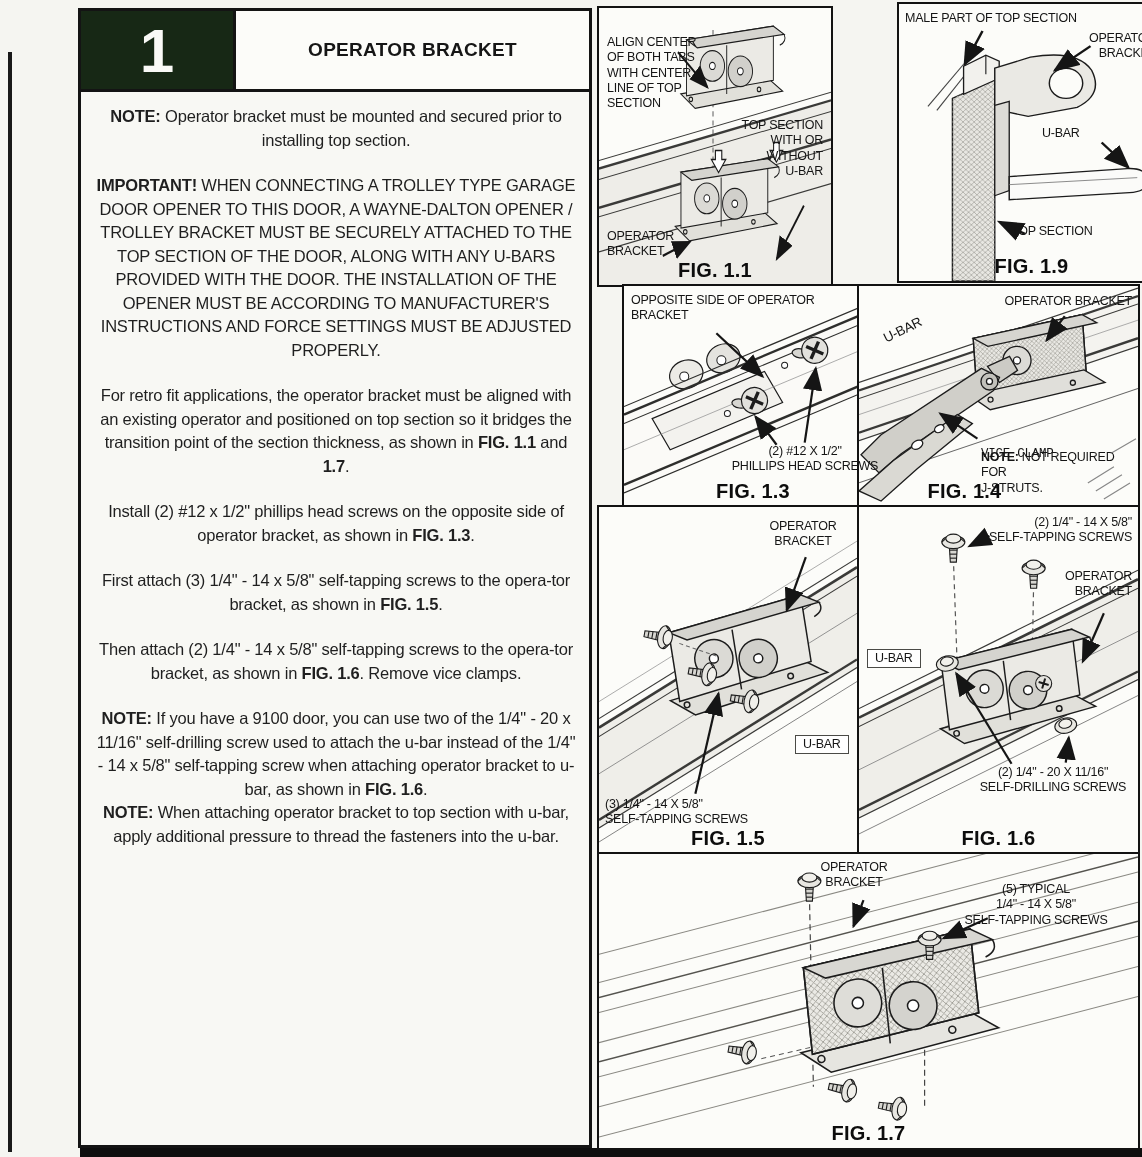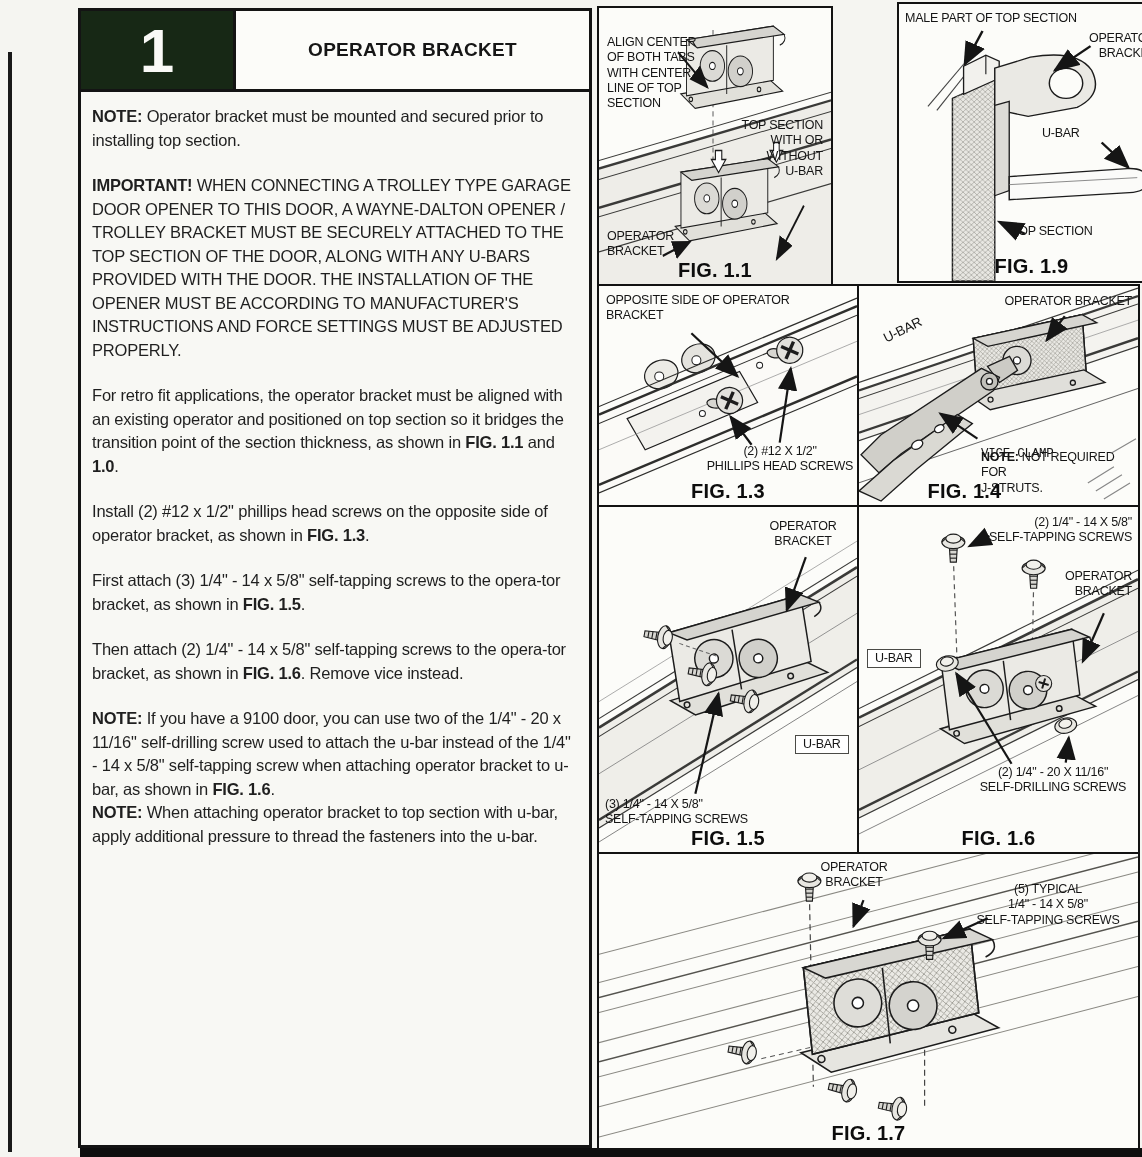--- a/index.html
+++ b/index.html
@@ -9,21 +9,21 @@
   .scanline-left{position:absolute;left:8px;top:52px;width:4px;height:1100px;background:#191919;}
   .scanbar-bottom{position:absolute;left:80px;top:1148px;width:1062px;height:9px;background:#0e0e0e;}
   
   .col{position:absolute;left:78px;top:8px;width:514px;height:1140px;
        border:3px solid #141414;background:#f8f8f4;box-sizing:border-box;}
   .hdr{display:flex;height:78px;border-bottom:3px solid #141414;}
   .stepbox{width:152px;background:#172815;color:#fafaf7;display:flex;align-items:center;justify-content:center;
            font-size:62px;font-weight:bold;}
   .titlebox{flex:1;display:flex;align-items:center;justify-content:center;background:#fcfcf9;
             border-left:3px solid #141414;font-weight:bold;font-size:19px;letter-spacing:.3px;color:#161616;}
-  .paras{padding:13px 9px 0 11px;}
+  .paras{padding:13px 9px 0 11px;text-align:center;}
   .para{margin:0 0 22px 0;font-size:16.5px;line-height:23.5px;letter-spacing:-0.2px;white-space:pre-wrap;}
   .seg-b{font-weight:bold;}
   .seg-i{font-style:italic;}
   
   .figbox{position:absolute;background:#fcfcf9;border:2.5px solid #121212;box-sizing:border-box;}
   .art{position:absolute;left:0;top:0;width:100%;height:100%;}
   .lbl{position:absolute;z-index:2;font-size:12.5px;line-height:1.22;letter-spacing:-0.25px;
        color:#151515;white-space:pre-line;}
   .tr{text-align:right;}  .tc{text-align:center;}
   .boxed{background:#fff;border:1px solid #4a4a46;padding:1px 7px;white-space:nowrap;}
@@ -45,24 +45,24 @@
       <div class="stepbox">
         <span>1</span>
       </div>
       <div class="titlebox">
         <span>OPERATOR BRACKET</span>
       </div>
     </div>
     <div class="paras">
       <p class="para"><span class="seg-b">NOTE:</span><span> Operator bracket must be mounted and secured prior to installing top section.</span></p>
       <p class="para"><span class="seg-b">IMPORTANT!</span><span> WHEN CONNECTING A TROLLEY TYPE GARAGE DOOR OPENER TO THIS DOOR, A WAYNE-DALTON OPENER / TROLLEY BRACKET MUST BE SECURELY ATTACHED TO THE TOP SECTION OF THE DOOR, ALONG WITH ANY U-BARS PROVIDED WITH THE DOOR. THE INSTALLATION OF THE OPENER MUST BE ACCORDING TO MANUFACTURER'S INSTRUCTIONS AND FORCE SETTINGS MUST BE ADJUSTED PROPERLY.</span></p>
-      <p class="para"><span>For retro fit applications, the operator bracket must be aligned with an existing operator and positioned on top section so it bridges the transition point of the section thickness, as shown in </span><span class="seg-b">FIG. 1.1</span><span> and </span><span class="seg-b">1.0</span><span>.</span></p>
+      <p class="para"><span>For retro fit applications, the operator bracket must be aligned with an existing operator and positioned on top section so it bridges the transition point of the section thickness, as shown in </span><span class="seg-b">FIG. 1.1</span><span> and </span><span class="seg-b">1.7</span><span>.</span></p>
       <p class="para"><span>Install (2) #12 x 1/2" phillips head screws on the opposite side of operator bracket, as shown in </span><span class="seg-b">FIG. 1.3</span><span>.</span></p>
       <p class="para"><span>First attach (3) 1/4" - 14 x 5/8" self-tapping screws to the opera-tor bracket, as shown in </span><span class="seg-b">FIG. 1.5</span><span>.</span></p>
-      <p class="para"><span>Then attach (2) 1/4" - 14 x 5/8" self-tapping screws to the opera-tor bracket, as shown in </span><span class="seg-b">FIG. 1.6</span><span>. Remove vice instead.</span></p>
+      <p class="para"><span>Then attach (2) 1/4" - 14 x 5/8" self-tapping screws to the opera-tor bracket, as shown in </span><span class="seg-b">FIG. 1.6</span><span>. Remove vice clamps.</span></p>
       <p class="para"><span class="seg-b">NOTE:</span><span> If you have a 9100 door, you can use two of the 1/4" - 20 x 11/16" self-drilling screw used to attach the u-bar instead of the 1/4" - 14 x 5/8" self-tapping screw when attaching operator bracket to u-bar, as shown in </span><span class="seg-b">FIG. 1.6</span><span>.
 </span><span class="seg-b">NOTE:</span><span> When attaching operator bracket to top section with u-bar, apply additional pressure to thread the fasteners into the u-bar.</span></p>
     </div>
   </div>
 
   <div class="figbox" style="left:597px;top:6px;width:236px;height:281px;">
     <svg class="art" viewBox="0 0 291 276" preserveAspectRatio="none">
       <defs>
           <marker id="a1" viewBox="0 0 10 8" refX="9" refY="4" markerWidth="11" markerHeight="9" orient="auto">
             <path d="M0,0L10,4L0,8z" fill="#151515"></path>
@@ -154,21 +154,21 @@
       </g>
     </svg>
     <div class="lbl" style="left:6px;top:7px;width:215px;">MALE PART OF TOP SECTION</div>
     <div class="lbl tr" style="right:8px;top:27px;width:92px;">OPERATOR
 BRACKET</div>
     <div class="lbl" style="left:143px;top:122px;">U-BAR</div>
     <div class="lbl" style="left:112px;top:220px;width:110px;">TOP SECTION</div>
     <div class="cap">FIG. 1.9</div>
   </div>
 
-  <div class="figbox" style="left:597px;top:284px;width:262px;height:224px;">
+  <div class="figbox" style="left:622px;top:284px;width:262px;height:224px;">
     <svg class="art" viewBox="0 0 257 219" preserveAspectRatio="none">
       <defs>
           <marker id="a3" viewBox="0 0 10 8" refX="9" refY="4" markerWidth="11" markerHeight="9" orient="auto">
             <path d="M0,0L10,4L0,8z" fill="#151515"></path>
           </marker>
       <g id="ph3" stroke="#1c1c1c" stroke-width="1.2">
         <ellipse cx="-14" cy="5" rx="8" ry="4.5" fill="#d7d6d1"></ellipse>
         <circle cx="0" cy="0" r="13" fill="#e2e1dc"></circle>
         <path d="M-9,-2.5 L9,2.5 M-2.5,9 L2.5,-9" stroke-width="3.4"></path>
       </g>
@@ -476,18 +476,18 @@
       <g>
           <use href="#sc7" transform="translate(300,254) rotate(100)"></use>
         </g>
       <g stroke="#151515" stroke-width="2.2" fill="none">
         <line x1="264" y1="46" x2="254" y2="72" marker-end="url(#a7)"></line>
         <line x1="388" y1="64" x2="344" y2="84" marker-end="url(#a7)"></line>
       </g>
     </svg>
     <div class="lbl tc" style="left:200px;top:6px;width:110px;">OPERATOR
 BRACKET</div>
-    <div class="lbl tc" style="left:360px;top:28px;width:178px;">(5) TYPICAL
+    <div class="lbl tc" style="left:348px;top:28px;width:178px;">(5) TYPICAL
 1/4" - 14 X 5/8"
 SELF-TAPPING SCREWS</div>
     <div class="cap">FIG. 1.7</div>
   </div>
 </div>
 
 </body></html>

